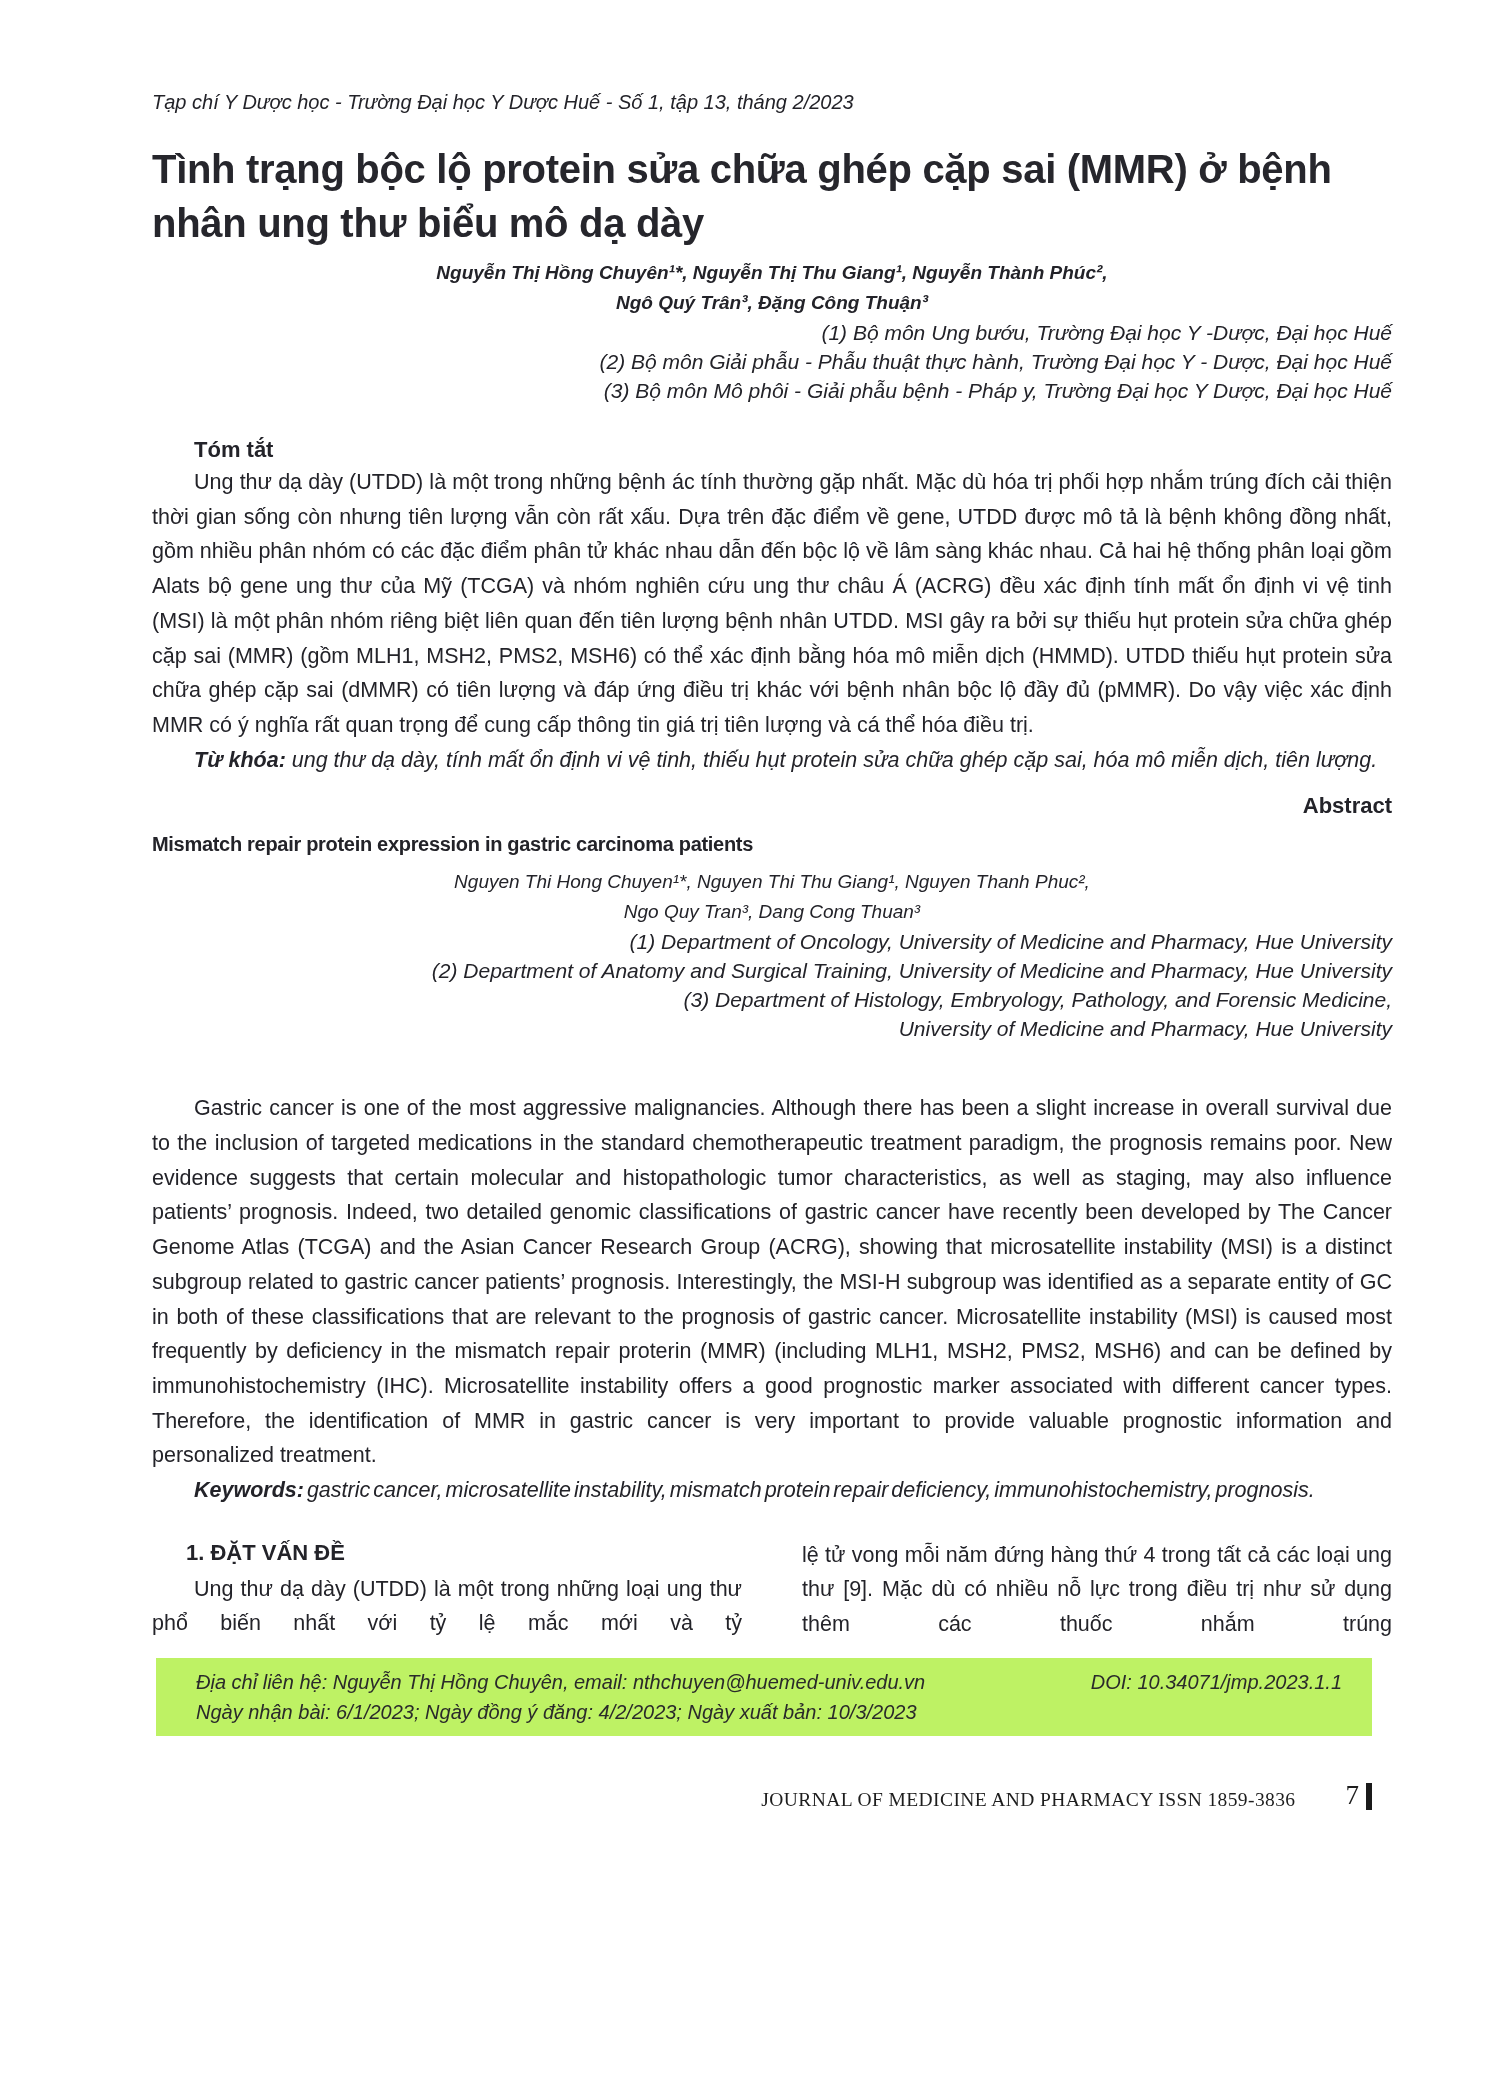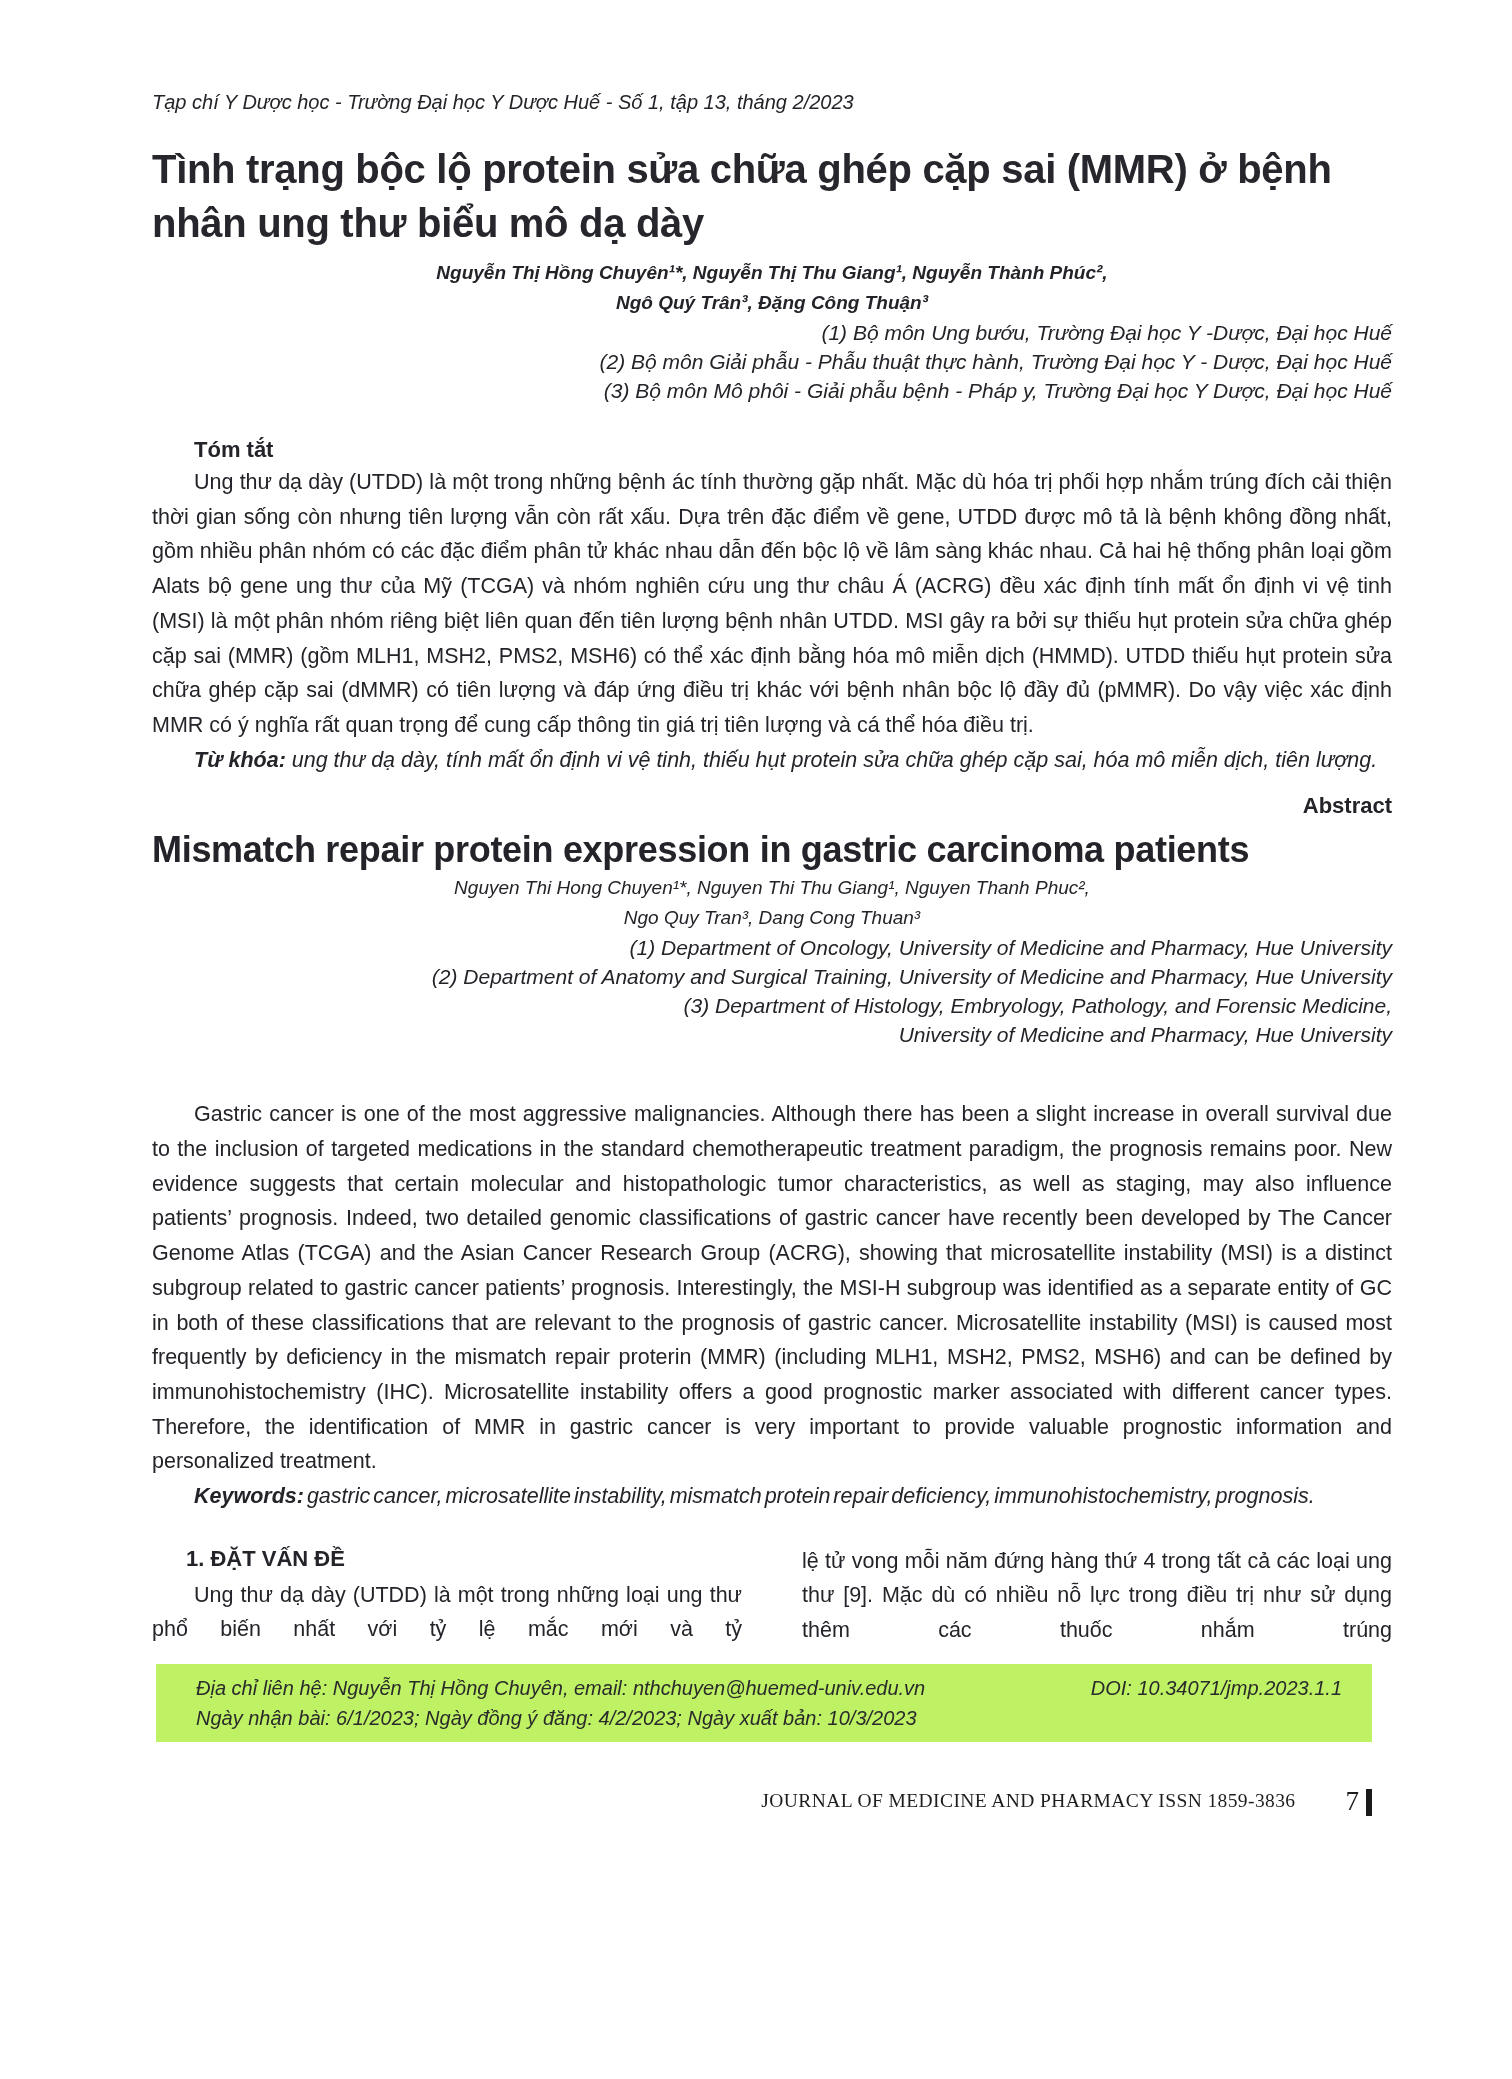--- a/index.html
+++ b/index.html
@@ -28,40 +28,40 @@
   .sec-head { margin-top: 30px; padding-left: 42px; font-weight: bold; font-size: 22px; line-height: 30px; }
   .para {
     font-size: 21.5px; line-height: 34.7px;
     text-align: justify; text-indent: 42px;
   }
   .kw-label { font-weight: bold; font-style: italic; }
   .kw-rest  { font-style: italic; }
   .kw-en .kw-rest, .kw-en .kw-label { word-spacing: -3px; }
 
   .sec-head-abs { margin-top: 14px; text-align: right; }
-  .title-en { margin-top: 8px; font-weight: bold; font-size: 36px; line-height: 42px; letter-spacing: -0.3px; }
+  .title-en { margin-top: 2px; font-weight: bold; font-size: 20px; line-height: 42px; letter-spacing: -0.3px; }
   .para-en { margin-top: 48px; }
 
   .columns { display: flex; gap: 60px; margin-top: 30px; }
   .col { flex: 1 1 0; }
   .col .para { text-align-last: justify; }
   .intro-head { padding-left: 34px; font-weight: bold; font-size: 22px; line-height: 30px; margin-bottom: 4px; }
 
   .graybox {
     margin-top: 16px; margin-left: 4px; width: 1216px;
     background: #bef264;
     padding: 9px 30px 9px 40px;
     font-style: italic; font-size: 20px; line-height: 30px; color: #2a2a2a;
   }
   .graybox-row1 { display: flex; justify-content: space-between; align-items: baseline; }
   .graybox-doi { white-space: nowrap; }
 
   .pagefoot {
     margin-top: 44px;
-    display: flex; justify-content: flex-end; align-items: center;
+    display: flex; justify-content: flex-end; align-items: flex-end;
     width: 1220px;
     font-family: "Liberation Serif", "DejaVu Serif", serif;
   }
   .pagefoot-journal { font-size: 19.5px; letter-spacing: 0.4px; color: #1d1d1d; }
   .pagefoot-num { font-size: 27px; margin-left: 50px; color: #1d1d1d; }
   .pagefoot-bar {
     display: inline-block; width: 6px; height: 27px;
     background: #1a1a1a; margin-left: 7px; align-self: center; margin-top: 2px;
   }
 </style>

